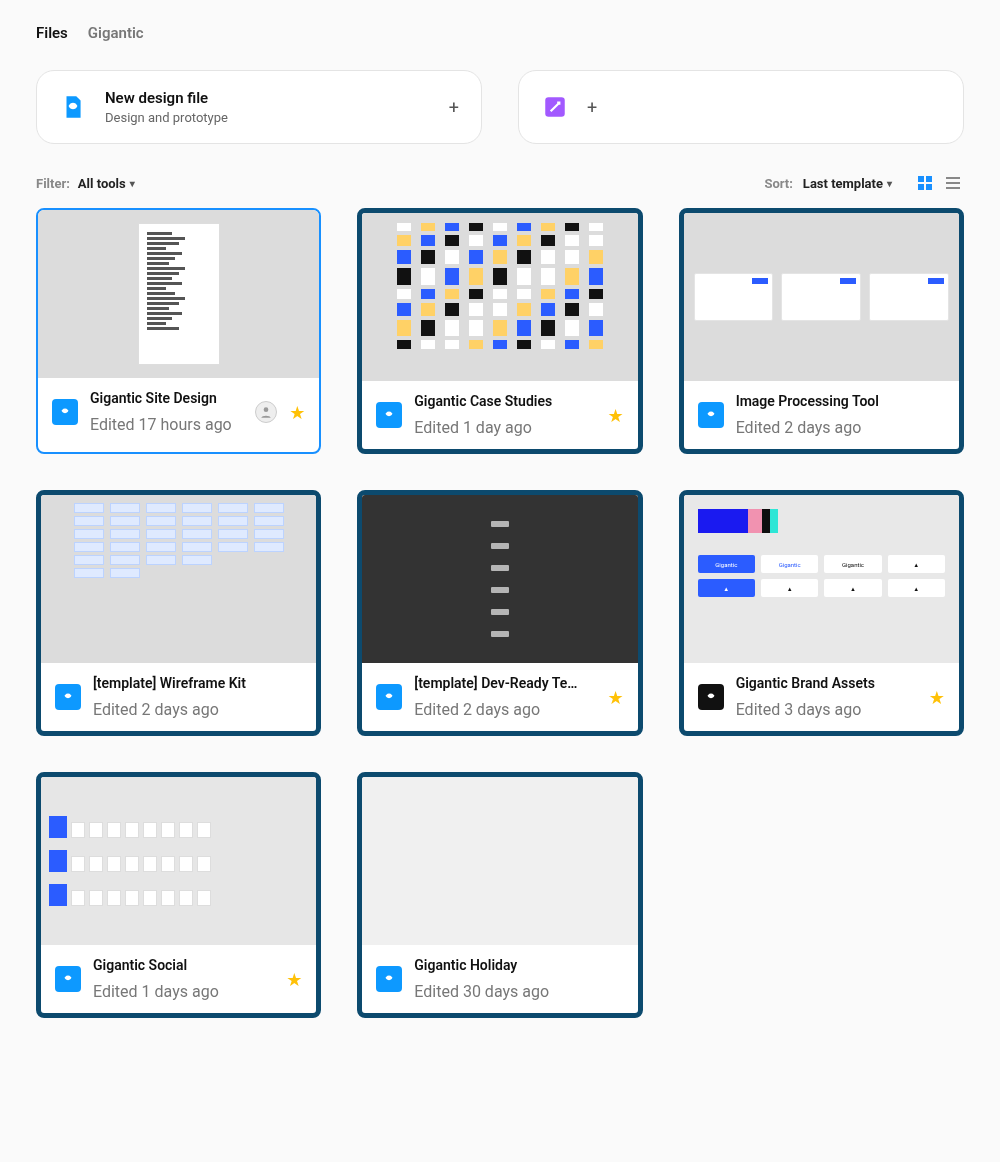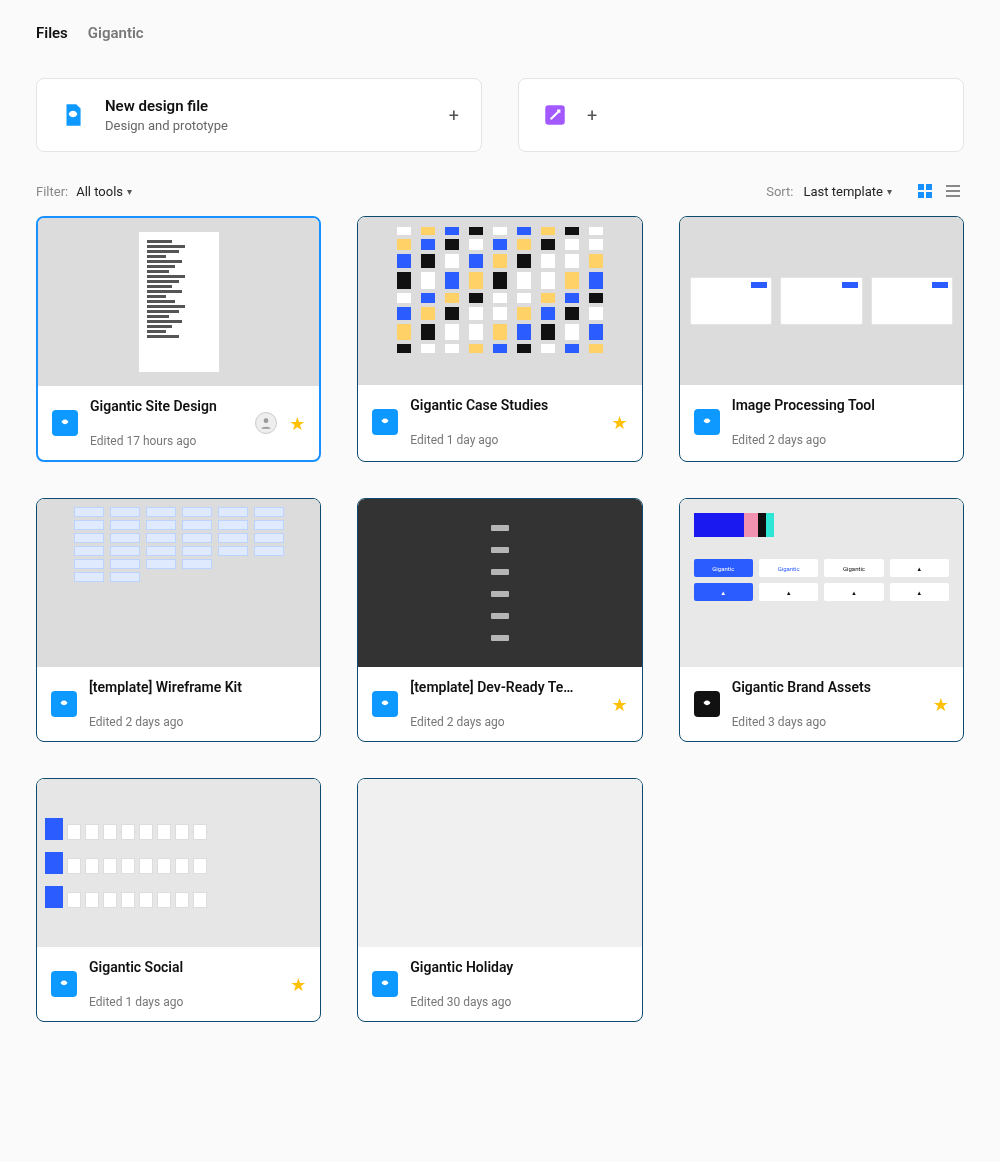--- a/index.html
+++ b/index.html
@@ -5,33 +5,33 @@
   * { box-sizing: border-box; margin: 0; padding: 0; }
   body {
     font-family: -apple-system, BlinkMacSystemFont, "Segoe UI", Roboto, sans-serif;
     background: #fafafa;
     color: #111;
     width: 1000px;
     height: 1162px;
     overflow: hidden;
   }
   .wrap { padding: 24px 36px; }
-  .tabs { display: flex; gap: 20px; margin-bottom: 36px; }
+  .tabs { display: flex; gap: 20px; margin-bottom: 28px; }
   .tab { font-size: 15px; font-weight: 600; color: #777; cursor: pointer; }
   .tab.active { color: #111; }
 
   .actions-row {
     display: grid;
     grid-template-columns: 1fr 1fr;
     gap: 36px;
     margin-bottom: 16px;
   }
   .action-card {
     border: 1px solid #e4e4e4;
-    border-radius: 8px;
+    border-radius: 18px;
     background: #fff;
     padding: 18px 22px;
     display: flex;
     align-items: center;
     gap: 18px;
     cursor: pointer;
   }
   .action-card.half { grid-column: span 1; }
   .action-icon {
     width: 28px; height: 28px;
@@ -42,41 +42,42 @@
   .action-title { font-size: 15px; font-weight: 600; color: #111; }
   .action-sub { font-size: 13px; color: #666; margin-top: 3px; }
   .plus-icon { font-size: 18px; color: #555; }
 
   .toolbar {
     display: flex;
     align-items: center;
     justify-content: space-between;
     margin: 28px 0 14px 0;
     font-size: 13px;
+    font-weight: bold;
   }
   .toolbar-left { display: flex; align-items: center; gap: 8px; }
   .toolbar-label { color: #888; }
   .toolbar-value { color: #222; cursor: pointer; display: flex; align-items: center; gap: 4px; }
   .toolbar-right { display: flex; align-items: center; gap: 10px; }
   .chev { font-size: 10px; color: #555; }
   .view-toggle { display: flex; gap: 6px; margin-left: 12px; }
   .view-btn {
     width: 22px; height: 22px;
     display: flex; align-items: center; justify-content: center;
     border-radius: 3px;
     cursor: pointer;
   }
 
   .grid {
     display: grid;
     grid-template-columns: repeat(3, 1fr);
     gap: 36px 36px;
   }
   .file-card {
-    border: 1px solid #0c4a6e;
+    border: 5px solid #0c4a6e;
     border-radius: 8px;
     background: #fff;
     overflow: hidden;
     cursor: pointer;
   }
   .file-card.selected { border: 2px solid #1890ff; }
   .thumb {
     height: 168px;
     background: #dcdcdc;
     display: flex;
@@ -93,21 +94,21 @@
     position: relative;
     justify-content: space-between;
   }
   .file-icon {
     width: 26px; height: 26px;
     border-radius: 4px;
     display: flex; align-items: center; justify-content: center;
     flex-shrink: 0;
   }
   .file-name { font-size: 14px; font-weight: 600; color: #111; white-space: nowrap; overflow: hidden; text-overflow: ellipsis; }
-  .file-edited { font-size: 12px; color: #777; margin-top: 20px; }
+  .file-edited { font-size: 16px; color: #777; margin-top: 9px; }
   .file-text { flex: 1; min-width: 0; }
   .star {
     color: #ffc107;
     font-size: 18px;
     flex-shrink: 0;
   }
   .avatar {
     width: 22px; height: 22px;
     border-radius: 50%;
     background: #eee;

